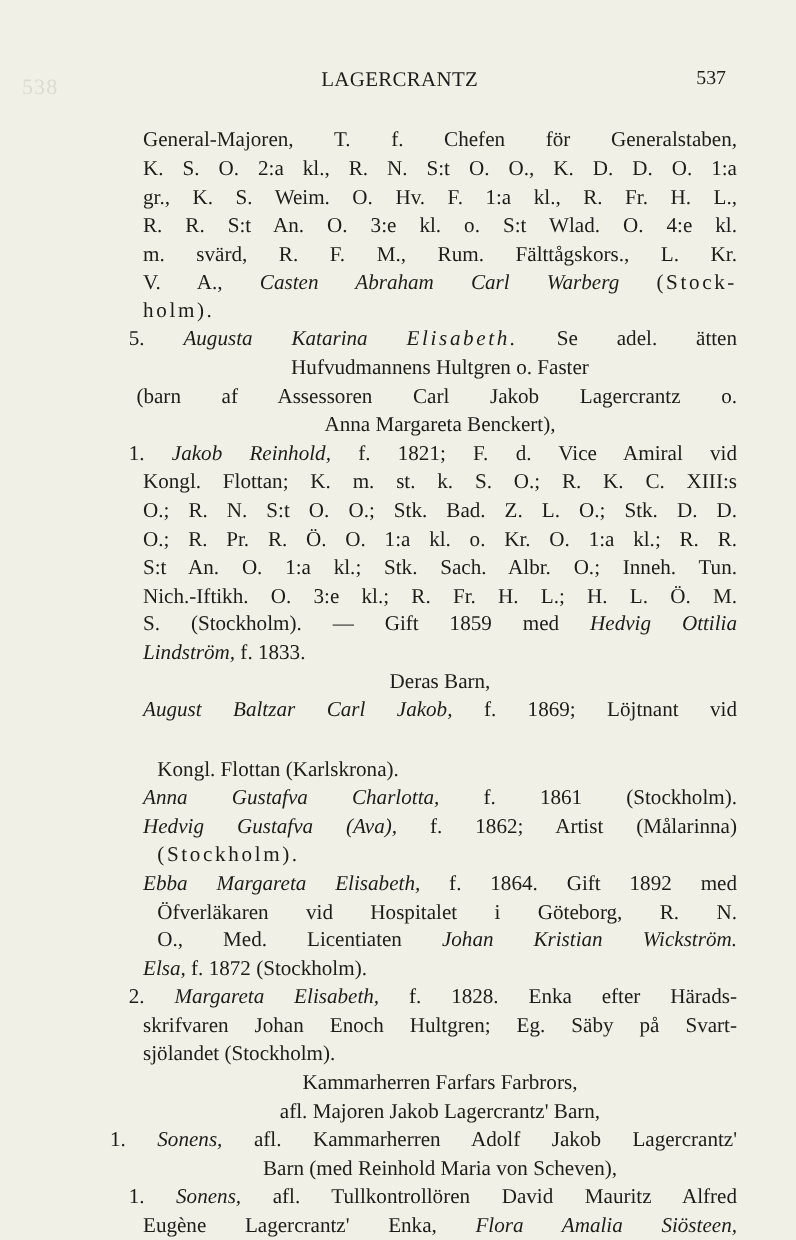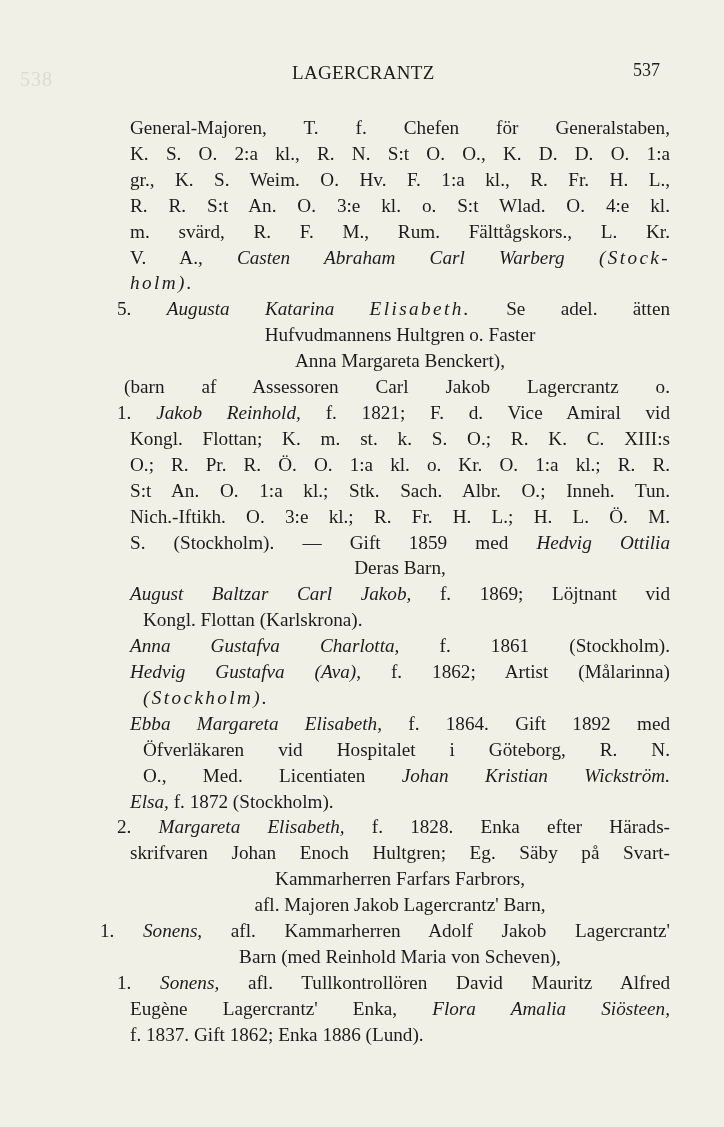--- a/index.html
+++ b/index.html
@@ -57,21 +57,21 @@
     .line {
       white-space: nowrap;
       display: block;
       text-align: justify;
       text-align-last: justify;
     }
     .line.last { text-align-last: left; }
     .line.center { text-align: center; text-align-last: center; }
     .num { display: inline-block; }
     i, .it { font-style: italic; }
-    .sp { letter-spacing: 2.4px; font-style: italic; }
+    .sp { letter-spacing: 2.4px; }
   </style>
 </head>
 <body>
 
 <div class="page">
 
   <span class="bleed" style="left:20px; top:68px;">538</span>
 
   <div class="running-head">
     <span class="running-title">LAGERCRANTZ</span>
@@ -93,44 +93,49 @@
     <span class="line last sp">holm).</span>
 
     <span class="line" style="margin-left:-13px; width:553px;">
       <span class="num">5.</span>
       <i>Augusta Katarina</i>
       <i class="sp">Elisabeth.</i>
       <span>Se adel. ätten</span>
     </span>
 
     <span class="line center">Hufvudmannens Hultgren o. Faster</span>
+    <span class="line" style="margin-left:-6px; width:546px;">(barn af Assessoren Carl Jakob Lagercrantz o.</span>
     <span class="line center">Anna Margareta Benckert),</span>
-    <span class="line" style="margin-left:-6px; width:546px;">(barn af Assessoren Carl Jakob Lagercrantz o.</span>
 
     <span class="line" style="margin-left:-13px; width:553px;">
       <span class="num">1.</span>
       <i>Jakob Reinhold,</i>
       <span>f. 1821; F. d. Vice Amiral vid</span>
     </span>
     <span class="line">Kongl. Flottan; K. m. st. k. S. O.; R. K. C. XIII:s</span>
+    <span class="line">O.; R. N. S:t O. O.; Stk. Bad. Z. L. O.; Stk. D. D.</span>
     <span class="line">O.; R. Pr. R. Ö. O. 1:a kl. o. Kr. O. 1:a kl.; R. R.</span>
     <span class="line">S:t An. O. 1:a kl.; Stk. Sach. Albr. O.; Inneh. Tun.</span>
     <span class="line">Nich.-Iftikh. O. 3:e kl.; R. Fr. H. L.; H. L. Ö. M.</span>
     <span class="line">
       <span>S. (Stockholm). — Gift 1859 med</span>
       <i>Hedvig Ottilia</i>
+    </span>
+    <span class="line last">
+      <i>Lindström,</i>
+      <span>f. 1833.</span>
     </span>
 
     <span class="line center">Deras Barn,</span>
 
     <span class="line">
       <i>August Baltzar Carl Jakob,</i>
       <span>f. 1869; Löjtnant vid</span>
     </span>
-    <span class="line last" style="padding-left:13px;">Kongl. Flottan (Karlskrona).</span>
+    <span class="line last" style="padding-left:13px;margin-top:28px;">Kongl. Flottan (Karlskrona).</span>
     <span class="line">
       <i>Anna Gustafva Charlotta,</i>
       <span>f. 1861 (Stockholm).</span>
     </span>
     <span class="line">
       <i>Hedvig Gustafva (Ava),</i>
       <span>f. 1862; Artist (Målarinna)</span>
     </span>
     <span class="line last sp" style="padding-left:13px;">(Stockholm).</span>
     <span class="line">
@@ -146,20 +151,21 @@
       <i>Elsa,</i>
       <span>f. 1872 (Stockholm).</span>
     </span>
 
     <span class="line" style="margin-left:-13px; width:553px;">
       <span class="num">2.</span>
       <i>Margareta Elisabeth,</i>
       <span>f. 1828. Enka efter Härads-</span>
     </span>
     <span class="line">skrifvaren Johan Enoch Hultgren; Eg. Säby på Svart-</span>
+    <span class="line last">sjölandet (Stockholm).</span>
 
     <span class="line center">Kammarherren Farfars Farbrors,</span>
     <span class="line center">afl. Majoren Jakob Lagercrantz' Barn,</span>
 
     <span class="line" style="margin-left:-30px; width:570px;">
       <span class="num">1.</span>
       <i>Sonens,</i>
       <span>afl. Kammarherren Adolf Jakob Lagercrantz'</span>
     </span>
     <span class="line center">Barn (med Reinhold Maria von Scheven),</span>

